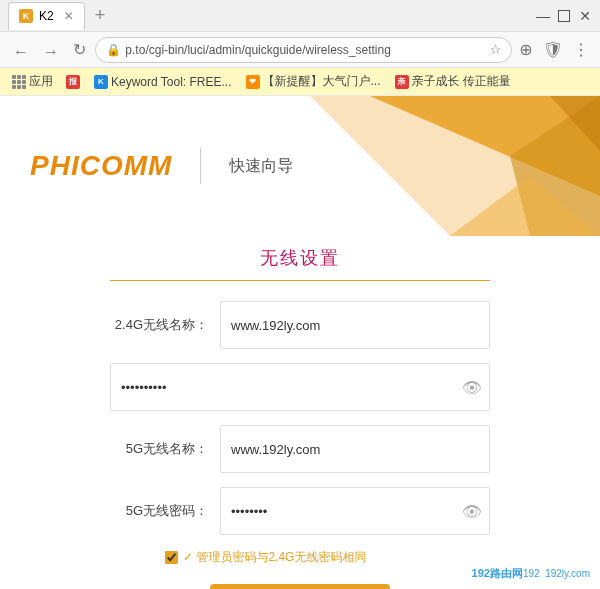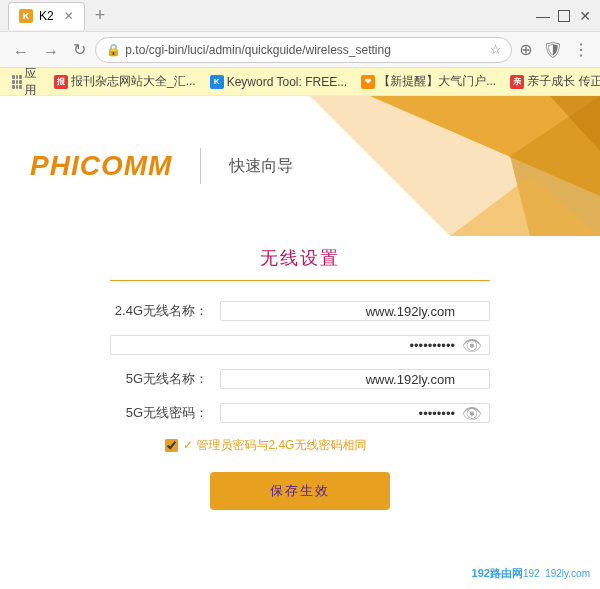--- a/index.html
+++ b/index.html
@@ -278,28 +278,27 @@
       padding-right: 12px;
     }
     .form-input-wrap {
       flex: 1;
       position: relative;
       display: flex;
       align-items: center;
     }
     .form-input {
       width: 100%;
-      height: 20px;
+      height: 48px;
       border: 1px solid #ddd;
       border-radius: 2px;
       padding: 4px 34px 4px 10px;
       font-size: 13px;
       color: #333;
       outline: none;
-      text-align: right;
     }
     .eye-icon {
       position: absolute;
       right: 8px;
       color: #aaa;
       font-size: 16px;
       cursor: pointer;
     }
     .checkbox-label {
       font-size: 12px;
@@ -386,21 +385,20 @@
         <div class="bk-dot"></div>
         <div class="bk-dot"></div>
       <div class="bk-dot"></div>
         <div class="bk-dot"></div>
         <div class="bk-dot"></div>
     </div>
     <span>应用</span>
   </div>
   <div class="bookmark-item">
     <div class="bm-favicon bm-red">报</div>
-    <span>报刊杂志网站大全_汇...</span>
   </div>
   <div class="bookmark-item">
     <div class="bm-favicon bm-blue">K</div>
     <span>Keyword Tool: FREE...</span>
   </div>
   <div class="bookmark-item">
     <div class="bm-favicon bm-orange">❤</div>
     <span>【新提醒】大气门户...</span>
   </div>
   <div class="bookmark-item">

